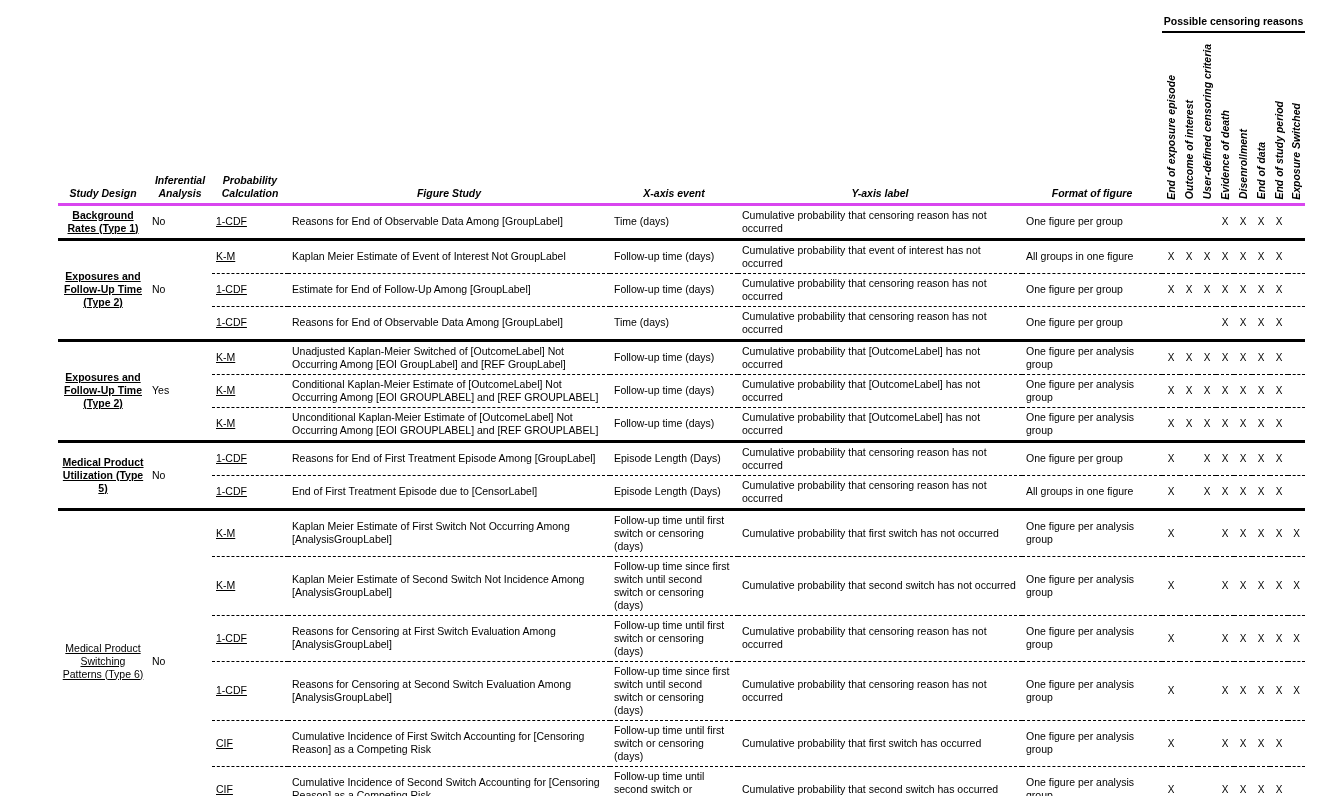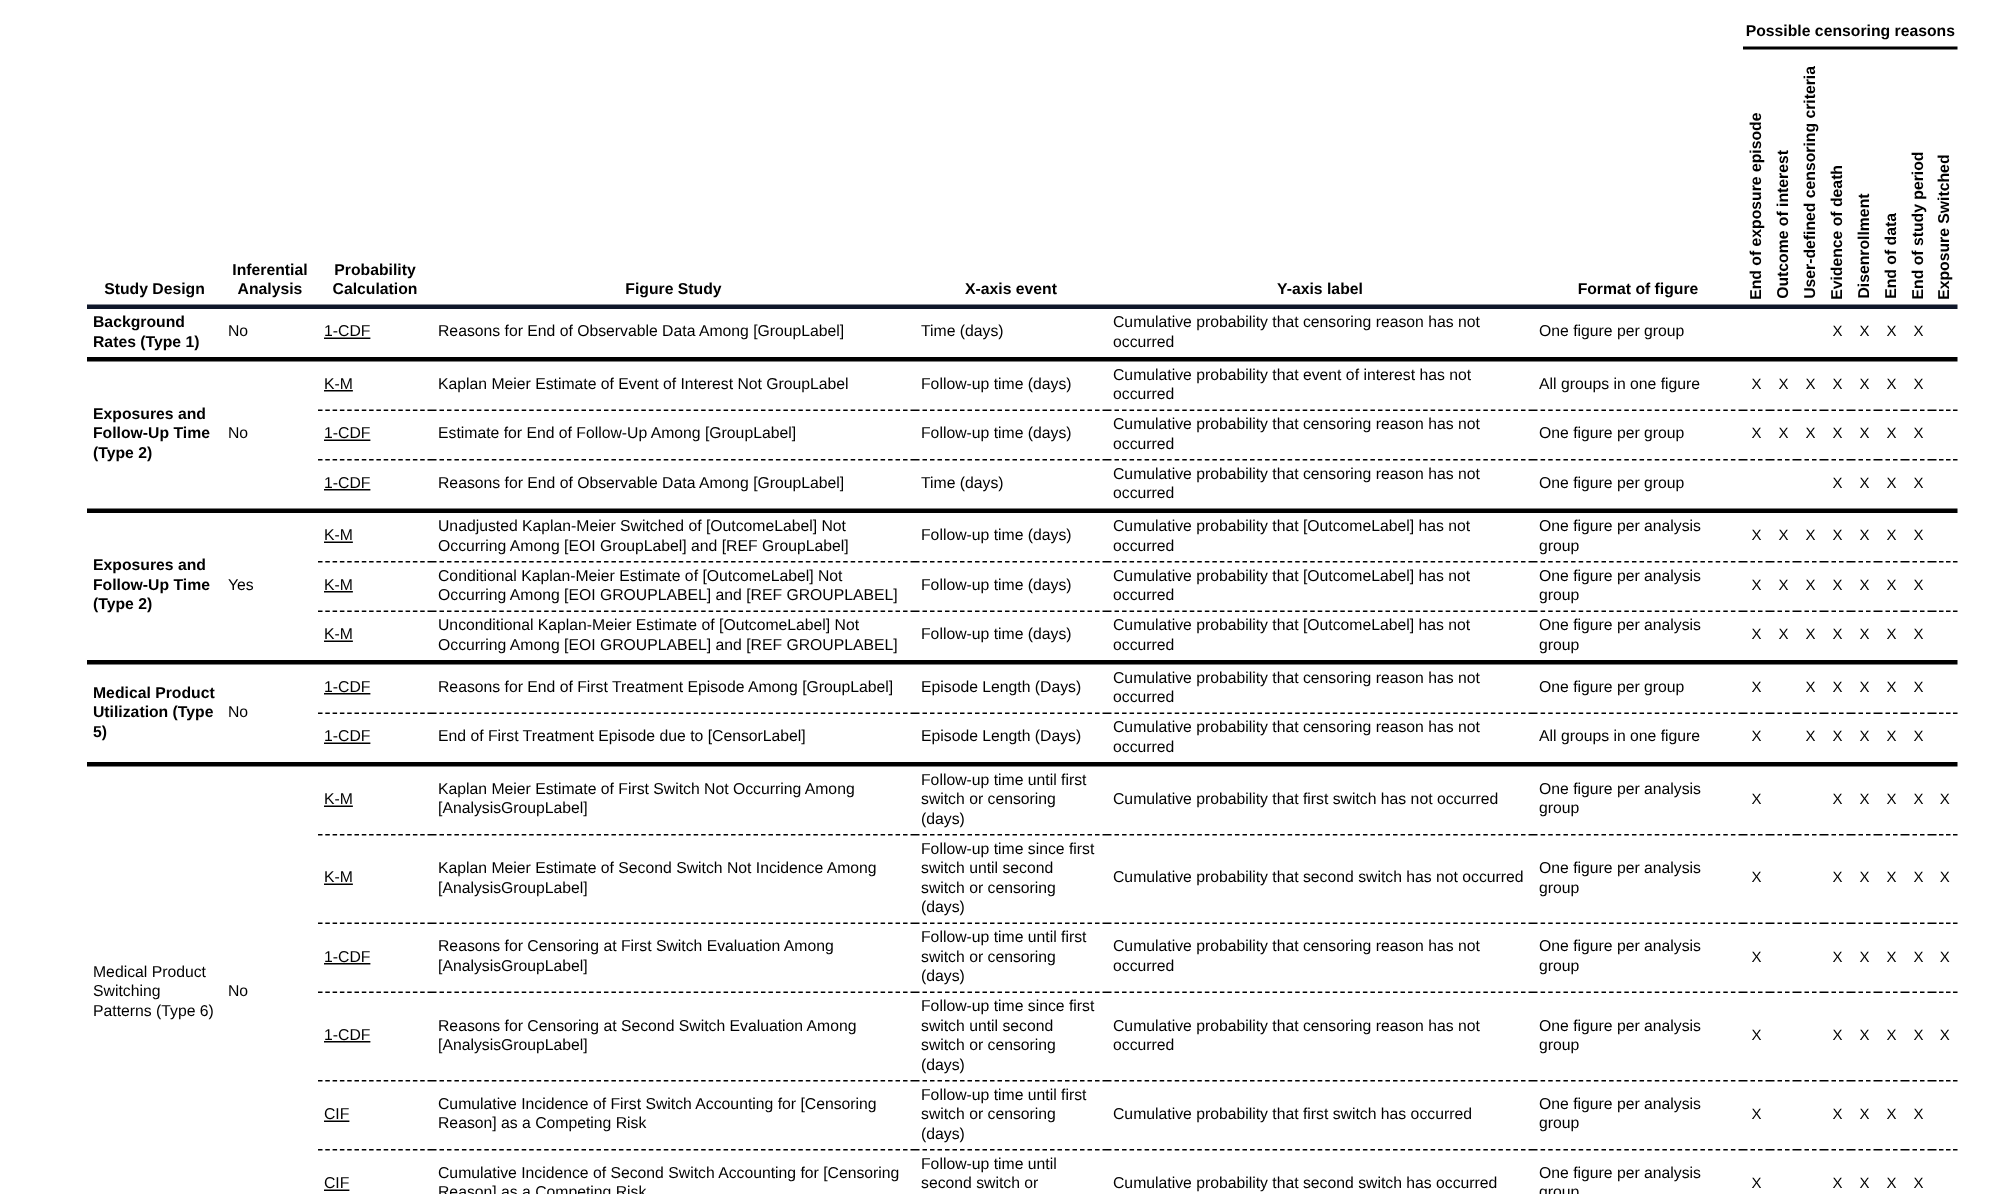--- a/index.html
+++ b/index.html
@@ -33,22 +33,22 @@
     height: 24px; padding: 2px 0 3px 0;
   }
   tr.rot-row th { vertical-align: bottom; height: 172px; padding: 0 0 3px 0; }
   .vert {
     writing-mode: vertical-rl;
     transform: rotate(180deg);
     white-space: nowrap;
     font-size: 10.5px; font-weight: bold;
     margin: 0 auto;
   }
-  thead tr.rot-row th, thead th[rowspan] { border-bottom: 3px solid #0f172a; }
-  td.study { font-weight: bold; }
+  thead tr.rot-row th, thead th[rowspan] { border-bottom: 3px solid #d946ef; font-style: italic; }
+  td.study { text-align: center; font-weight: bold; text-decoration: underline; }
   td.study.plain { font-weight: normal; }
   td.inf  { text-align: left; }
   td.calc { text-align: left; text-decoration: underline; }
   td.title, td.xlab, td.ylab, td.fmt { text-align: left; }
   td.mark { text-align: center; font-size: 10px; padding: 3px 0; }
   tr.group-start > td { border-top: 3px solid #000; }
   tr.row-sep > td { border-top: 1px dashed #000; }
 </style>
 </head>
 <body>

